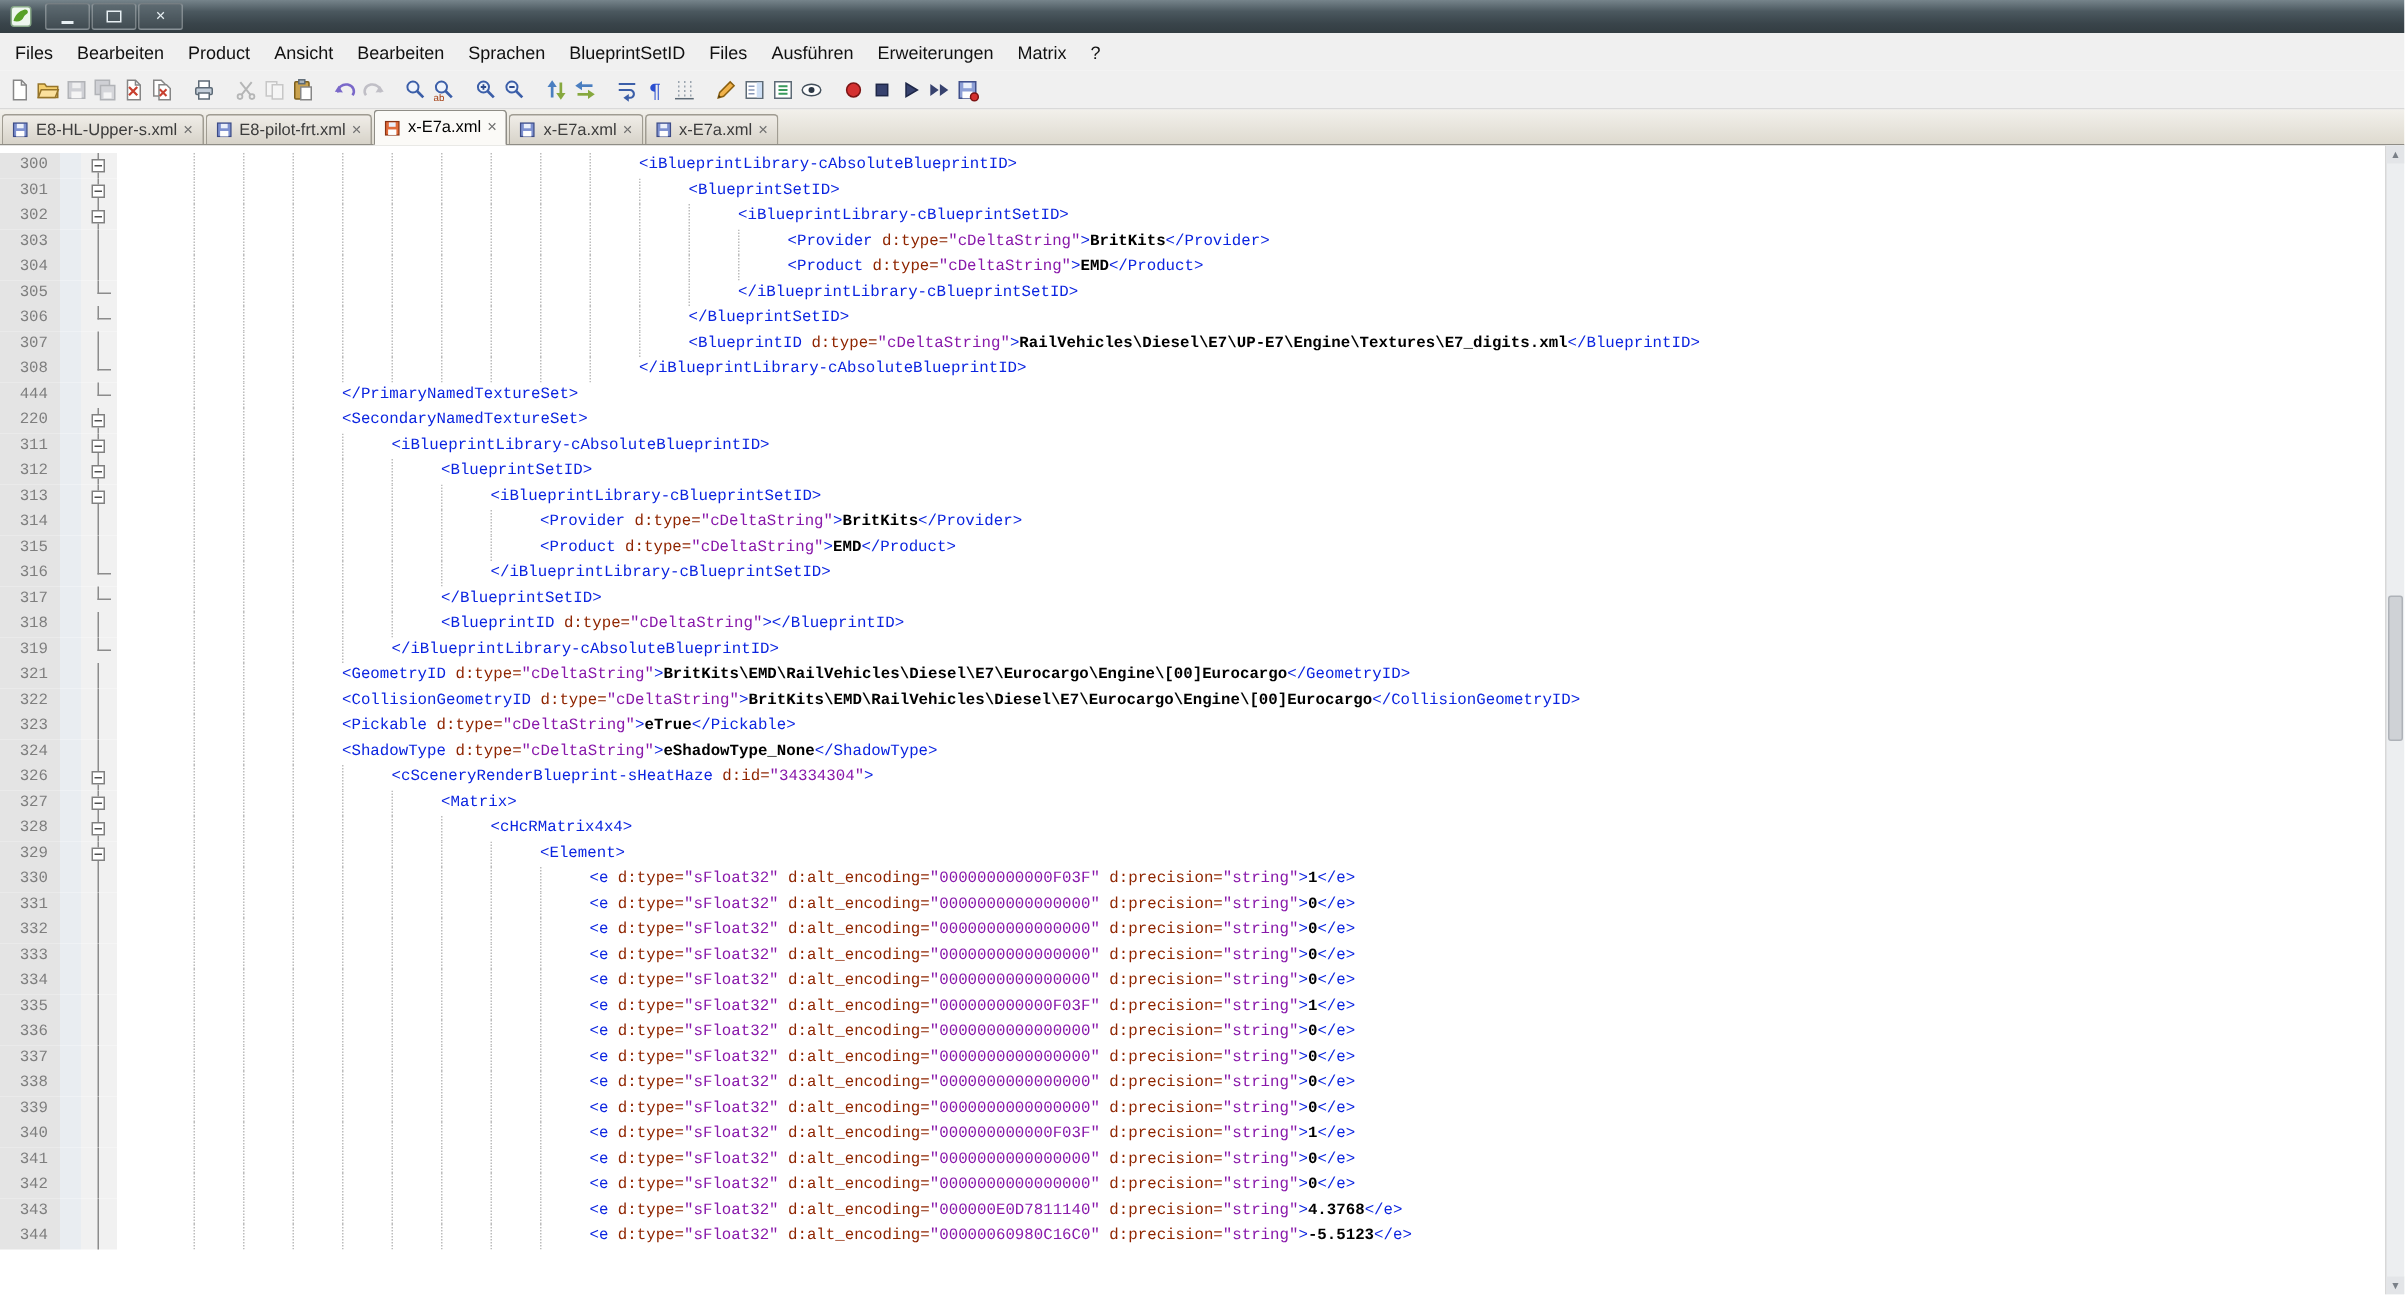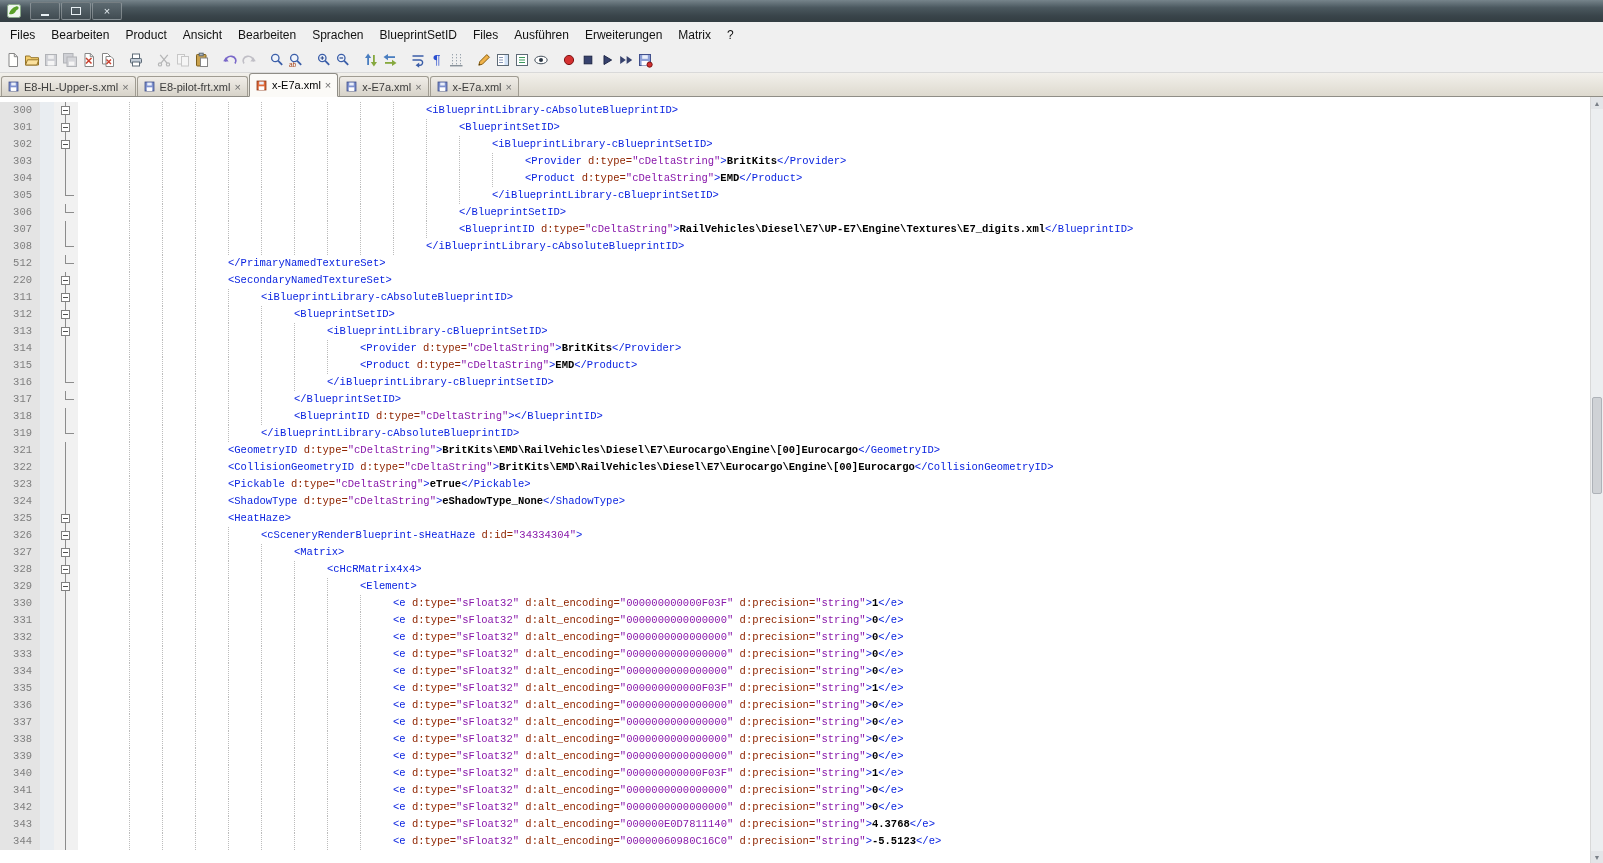--- a/index.html
+++ b/index.html
@@ -348,36 +348,35 @@
     <div class="code" id="code">
         <div class="line"><span class="ln">300</span><span class="bm"></span><span class="fm f-open"><i class="fbox"></i></span><span class="tx" style="padding-left: 348px;"><i class="guide" style="left: 51px;"></i><i class="guide" style="left: 84px;"></i><i class="guide" style="left: 117px;"></i><i class="guide" style="left: 150px;"></i><i class="guide" style="left: 183px;"></i><i class="guide" style="left: 216px;"></i><i class="guide" style="left: 249px;"></i><i class="guide" style="left: 282px;"></i><i class="guide" style="left: 315px;"></i><span class="tk-t">&lt;iBlueprintLibrary-cAbsoluteBlueprintID&gt;</span></span></div>
         <div class="line"><span class="ln">301</span><span class="bm"></span><span class="fm f-open"><i class="fbox"></i></span><span class="tx" style="padding-left: 381px;"><i class="guide" style="left: 51px;"></i><i class="guide" style="left: 84px;"></i><i class="guide" style="left: 117px;"></i><i class="guide" style="left: 150px;"></i><i class="guide" style="left: 183px;"></i><i class="guide" style="left: 216px;"></i><i class="guide" style="left: 249px;"></i><i class="guide" style="left: 282px;"></i><i class="guide" style="left: 315px;"></i><i class="guide" style="left: 348px;"></i><span class="tk-t">&lt;BlueprintSetID&gt;</span></span></div>
         <div class="line"><span class="ln">302</span><span class="bm"></span><span class="fm f-open"><i class="fbox"></i></span><span class="tx" style="padding-left: 414px;"><i class="guide" style="left: 51px;"></i><i class="guide" style="left: 84px;"></i><i class="guide" style="left: 117px;"></i><i class="guide" style="left: 150px;"></i><i class="guide" style="left: 183px;"></i><i class="guide" style="left: 216px;"></i><i class="guide" style="left: 249px;"></i><i class="guide" style="left: 282px;"></i><i class="guide" style="left: 315px;"></i><i class="guide" style="left: 348px;"></i><i class="guide" style="left: 381px;"></i><span class="tk-t">&lt;iBlueprintLibrary-cBlueprintSetID&gt;</span></span></div>
         <div class="line"><span class="ln">303</span><span class="bm"></span><span class="fm f-cont"></span><span class="tx" style="padding-left: 447px;"><i class="guide" style="left: 51px;"></i><i class="guide" style="left: 84px;"></i><i class="guide" style="left: 117px;"></i><i class="guide" style="left: 150px;"></i><i class="guide" style="left: 183px;"></i><i class="guide" style="left: 216px;"></i><i class="guide" style="left: 249px;"></i><i class="guide" style="left: 282px;"></i><i class="guide" style="left: 315px;"></i><i class="guide" style="left: 348px;"></i><i class="guide" style="left: 381px;"></i><i class="guide" style="left: 414px;"></i><span class="tk-t">&lt;Provider </span><span class="tk-a">d:type=</span><span class="tk-s">"cDeltaString"</span><span class="tk-t">&gt;</span><span class="tk-x">BritKits</span><span class="tk-t">&lt;/Provider&gt;</span></span></div>
         <div class="line"><span class="ln">304</span><span class="bm"></span><span class="fm f-cont"></span><span class="tx" style="padding-left: 447px;"><i class="guide" style="left: 51px;"></i><i class="guide" style="left: 84px;"></i><i class="guide" style="left: 117px;"></i><i class="guide" style="left: 150px;"></i><i class="guide" style="left: 183px;"></i><i class="guide" style="left: 216px;"></i><i class="guide" style="left: 249px;"></i><i class="guide" style="left: 282px;"></i><i class="guide" style="left: 315px;"></i><i class="guide" style="left: 348px;"></i><i class="guide" style="left: 381px;"></i><i class="guide" style="left: 414px;"></i><span class="tk-t">&lt;Product </span><span class="tk-a">d:type=</span><span class="tk-s">"cDeltaString"</span><span class="tk-t">&gt;</span><span class="tk-x">EMD</span><span class="tk-t">&lt;/Product&gt;</span></span></div>
         <div class="line"><span class="ln">305</span><span class="bm"></span><span class="fm f-end"></span><span class="tx" style="padding-left: 414px;"><i class="guide" style="left: 51px;"></i><i class="guide" style="left: 84px;"></i><i class="guide" style="left: 117px;"></i><i class="guide" style="left: 150px;"></i><i class="guide" style="left: 183px;"></i><i class="guide" style="left: 216px;"></i><i class="guide" style="left: 249px;"></i><i class="guide" style="left: 282px;"></i><i class="guide" style="left: 315px;"></i><i class="guide" style="left: 348px;"></i><i class="guide" style="left: 381px;"></i><span class="tk-t">&lt;/iBlueprintLibrary-cBlueprintSetID&gt;</span></span></div>
         <div class="line"><span class="ln">306</span><span class="bm"></span><span class="fm f-end"></span><span class="tx" style="padding-left: 381px;"><i class="guide" style="left: 51px;"></i><i class="guide" style="left: 84px;"></i><i class="guide" style="left: 117px;"></i><i class="guide" style="left: 150px;"></i><i class="guide" style="left: 183px;"></i><i class="guide" style="left: 216px;"></i><i class="guide" style="left: 249px;"></i><i class="guide" style="left: 282px;"></i><i class="guide" style="left: 315px;"></i><i class="guide" style="left: 348px;"></i><span class="tk-t">&lt;/BlueprintSetID&gt;</span></span></div>
         <div class="line"><span class="ln">307</span><span class="bm"></span><span class="fm f-cont"></span><span class="tx" style="padding-left: 381px;"><i class="guide" style="left: 51px;"></i><i class="guide" style="left: 84px;"></i><i class="guide" style="left: 117px;"></i><i class="guide" style="left: 150px;"></i><i class="guide" style="left: 183px;"></i><i class="guide" style="left: 216px;"></i><i class="guide" style="left: 249px;"></i><i class="guide" style="left: 282px;"></i><i class="guide" style="left: 315px;"></i><i class="guide" style="left: 348px;"></i><span class="tk-t">&lt;BlueprintID </span><span class="tk-a">d:type=</span><span class="tk-s">"cDeltaString"</span><span class="tk-t">&gt;</span><span class="tk-x">RailVehicles\Diesel\E7\UP-E7\Engine\Textures\E7_digits.xml</span><span class="tk-t">&lt;/BlueprintID&gt;</span></span></div>
         <div class="line"><span class="ln">308</span><span class="bm"></span><span class="fm f-end"></span><span class="tx" style="padding-left: 348px;"><i class="guide" style="left: 51px;"></i><i class="guide" style="left: 84px;"></i><i class="guide" style="left: 117px;"></i><i class="guide" style="left: 150px;"></i><i class="guide" style="left: 183px;"></i><i class="guide" style="left: 216px;"></i><i class="guide" style="left: 249px;"></i><i class="guide" style="left: 282px;"></i><i class="guide" style="left: 315px;"></i><span class="tk-t">&lt;/iBlueprintLibrary-cAbsoluteBlueprintID&gt;</span></span></div>
-        <div class="line"><span class="ln">512</span><span class="bm"></span><span class="fm f-end"></span><span class="tx" style="padding-left: 150px;"><i class="guide" style="left: 51px;"></i><i class="guide" style="left: 84px;"></i><i class="guide" style="left: 117px;"></i><span class="tk-t">&lt;/PrimaryNamedTextureSet&gt;</span></span></div>
+        <div class="line"><span class="ln">444</span><span class="bm"></span><span class="fm f-end"></span><span class="tx" style="padding-left: 150px;"><i class="guide" style="left: 51px;"></i><i class="guide" style="left: 84px;"></i><i class="guide" style="left: 117px;"></i><span class="tk-t">&lt;/PrimaryNamedTextureSet&gt;</span></span></div>
         <div class="line"><span class="ln">220</span><span class="bm"></span><span class="fm f-open"><i class="fbox"></i></span><span class="tx" style="padding-left: 150px;"><i class="guide" style="left: 51px;"></i><i class="guide" style="left: 84px;"></i><i class="guide" style="left: 117px;"></i><span class="tk-t">&lt;SecondaryNamedTextureSet&gt;</span></span></div>
         <div class="line"><span class="ln">311</span><span class="bm"></span><span class="fm f-open"><i class="fbox"></i></span><span class="tx" style="padding-left: 183px;"><i class="guide" style="left: 51px;"></i><i class="guide" style="left: 84px;"></i><i class="guide" style="left: 117px;"></i><i class="guide" style="left: 150px;"></i><span class="tk-t">&lt;iBlueprintLibrary-cAbsoluteBlueprintID&gt;</span></span></div>
         <div class="line"><span class="ln">312</span><span class="bm"></span><span class="fm f-open"><i class="fbox"></i></span><span class="tx" style="padding-left: 216px;"><i class="guide" style="left: 51px;"></i><i class="guide" style="left: 84px;"></i><i class="guide" style="left: 117px;"></i><i class="guide" style="left: 150px;"></i><i class="guide" style="left: 183px;"></i><span class="tk-t">&lt;BlueprintSetID&gt;</span></span></div>
         <div class="line"><span class="ln">313</span><span class="bm"></span><span class="fm f-open"><i class="fbox"></i></span><span class="tx" style="padding-left: 249px;"><i class="guide" style="left: 51px;"></i><i class="guide" style="left: 84px;"></i><i class="guide" style="left: 117px;"></i><i class="guide" style="left: 150px;"></i><i class="guide" style="left: 183px;"></i><i class="guide" style="left: 216px;"></i><span class="tk-t">&lt;iBlueprintLibrary-cBlueprintSetID&gt;</span></span></div>
         <div class="line"><span class="ln">314</span><span class="bm"></span><span class="fm f-cont"></span><span class="tx" style="padding-left: 282px;"><i class="guide" style="left: 51px;"></i><i class="guide" style="left: 84px;"></i><i class="guide" style="left: 117px;"></i><i class="guide" style="left: 150px;"></i><i class="guide" style="left: 183px;"></i><i class="guide" style="left: 216px;"></i><i class="guide" style="left: 249px;"></i><span class="tk-t">&lt;Provider </span><span class="tk-a">d:type=</span><span class="tk-s">"cDeltaString"</span><span class="tk-t">&gt;</span><span class="tk-x">BritKits</span><span class="tk-t">&lt;/Provider&gt;</span></span></div>
         <div class="line"><span class="ln">315</span><span class="bm"></span><span class="fm f-cont"></span><span class="tx" style="padding-left: 282px;"><i class="guide" style="left: 51px;"></i><i class="guide" style="left: 84px;"></i><i class="guide" style="left: 117px;"></i><i class="guide" style="left: 150px;"></i><i class="guide" style="left: 183px;"></i><i class="guide" style="left: 216px;"></i><i class="guide" style="left: 249px;"></i><span class="tk-t">&lt;Product </span><span class="tk-a">d:type=</span><span class="tk-s">"cDeltaString"</span><span class="tk-t">&gt;</span><span class="tk-x">EMD</span><span class="tk-t">&lt;/Product&gt;</span></span></div>
         <div class="line"><span class="ln">316</span><span class="bm"></span><span class="fm f-end"></span><span class="tx" style="padding-left: 249px;"><i class="guide" style="left: 51px;"></i><i class="guide" style="left: 84px;"></i><i class="guide" style="left: 117px;"></i><i class="guide" style="left: 150px;"></i><i class="guide" style="left: 183px;"></i><i class="guide" style="left: 216px;"></i><span class="tk-t">&lt;/iBlueprintLibrary-cBlueprintSetID&gt;</span></span></div>
         <div class="line"><span class="ln">317</span><span class="bm"></span><span class="fm f-end"></span><span class="tx" style="padding-left: 216px;"><i class="guide" style="left: 51px;"></i><i class="guide" style="left: 84px;"></i><i class="guide" style="left: 117px;"></i><i class="guide" style="left: 150px;"></i><i class="guide" style="left: 183px;"></i><span class="tk-t">&lt;/BlueprintSetID&gt;</span></span></div>
         <div class="line"><span class="ln">318</span><span class="bm"></span><span class="fm f-cont"></span><span class="tx" style="padding-left: 216px;"><i class="guide" style="left: 51px;"></i><i class="guide" style="left: 84px;"></i><i class="guide" style="left: 117px;"></i><i class="guide" style="left: 150px;"></i><i class="guide" style="left: 183px;"></i><span class="tk-t">&lt;BlueprintID </span><span class="tk-a">d:type=</span><span class="tk-s">"cDeltaString"</span><span class="tk-t">&gt;&lt;/BlueprintID&gt;</span></span></div>
         <div class="line"><span class="ln">319</span><span class="bm"></span><span class="fm f-end"></span><span class="tx" style="padding-left: 183px;"><i class="guide" style="left: 51px;"></i><i class="guide" style="left: 84px;"></i><i class="guide" style="left: 117px;"></i><i class="guide" style="left: 150px;"></i><span class="tk-t">&lt;/iBlueprintLibrary-cAbsoluteBlueprintID&gt;</span></span></div>
         <div class="line"><span class="ln">321</span><span class="bm"></span><span class="fm f-cont"></span><span class="tx" style="padding-left: 150px;"><i class="guide" style="left: 51px;"></i><i class="guide" style="left: 84px;"></i><i class="guide" style="left: 117px;"></i><span class="tk-t">&lt;GeometryID </span><span class="tk-a">d:type=</span><span class="tk-s">"cDeltaString"</span><span class="tk-t">&gt;</span><span class="tk-x">BritKits\EMD\RailVehicles\Diesel\E7\Eurocargo\Engine\[00]Eurocargo</span><span class="tk-t">&lt;/GeometryID&gt;</span></span></div>
         <div class="line"><span class="ln">322</span><span class="bm"></span><span class="fm f-cont"></span><span class="tx" style="padding-left: 150px;"><i class="guide" style="left: 51px;"></i><i class="guide" style="left: 84px;"></i><i class="guide" style="left: 117px;"></i><span class="tk-t">&lt;CollisionGeometryID </span><span class="tk-a">d:type=</span><span class="tk-s">"cDeltaString"</span><span class="tk-t">&gt;</span><span class="tk-x">BritKits\EMD\RailVehicles\Diesel\E7\Eurocargo\Engine\[00]Eurocargo</span><span class="tk-t">&lt;/CollisionGeometryID&gt;</span></span></div>
         <div class="line"><span class="ln">323</span><span class="bm"></span><span class="fm f-cont"></span><span class="tx" style="padding-left: 150px;"><i class="guide" style="left: 51px;"></i><i class="guide" style="left: 84px;"></i><i class="guide" style="left: 117px;"></i><span class="tk-t">&lt;Pickable </span><span class="tk-a">d:type=</span><span class="tk-s">"cDeltaString"</span><span class="tk-t">&gt;</span><span class="tk-x">eTrue</span><span class="tk-t">&lt;/Pickable&gt;</span></span></div>
         <div class="line"><span class="ln">324</span><span class="bm"></span><span class="fm f-cont"></span><span class="tx" style="padding-left: 150px;"><i class="guide" style="left: 51px;"></i><i class="guide" style="left: 84px;"></i><i class="guide" style="left: 117px;"></i><span class="tk-t">&lt;ShadowType </span><span class="tk-a">d:type=</span><span class="tk-s">"cDeltaString"</span><span class="tk-t">&gt;</span><span class="tk-x">eShadowType_None</span><span class="tk-t">&lt;/ShadowType&gt;</span></span></div>
-        <div class="line"><span class="ln">325</span><span class="bm"></span><span class="fm f-open"><i class="fbox"></i></span><span class="tx" style="padding-left: 150px;"><i class="guide" style="left: 51px;"></i><i class="guide" style="left: 84px;"></i><i class="guide" style="left: 117px;"></i><span class="tk-t">&lt;HeatHaze&gt;</span></span></div>
         <div class="line"><span class="ln">326</span><span class="bm"></span><span class="fm f-open"><i class="fbox"></i></span><span class="tx" style="padding-left: 183px;"><i class="guide" style="left: 51px;"></i><i class="guide" style="left: 84px;"></i><i class="guide" style="left: 117px;"></i><i class="guide" style="left: 150px;"></i><span class="tk-t">&lt;cSceneryRenderBlueprint-sHeatHaze </span><span class="tk-a">d:id=</span><span class="tk-s">"34334304"</span><span class="tk-t">&gt;</span></span></div>
         <div class="line"><span class="ln">327</span><span class="bm"></span><span class="fm f-open"><i class="fbox"></i></span><span class="tx" style="padding-left: 216px;"><i class="guide" style="left: 51px;"></i><i class="guide" style="left: 84px;"></i><i class="guide" style="left: 117px;"></i><i class="guide" style="left: 150px;"></i><i class="guide" style="left: 183px;"></i><span class="tk-t">&lt;Matrix&gt;</span></span></div>
         <div class="line"><span class="ln">328</span><span class="bm"></span><span class="fm f-open"><i class="fbox"></i></span><span class="tx" style="padding-left: 249px;"><i class="guide" style="left: 51px;"></i><i class="guide" style="left: 84px;"></i><i class="guide" style="left: 117px;"></i><i class="guide" style="left: 150px;"></i><i class="guide" style="left: 183px;"></i><i class="guide" style="left: 216px;"></i><span class="tk-t">&lt;cHcRMatrix4x4&gt;</span></span></div>
         <div class="line"><span class="ln">329</span><span class="bm"></span><span class="fm f-open"><i class="fbox"></i></span><span class="tx" style="padding-left: 282px;"><i class="guide" style="left: 51px;"></i><i class="guide" style="left: 84px;"></i><i class="guide" style="left: 117px;"></i><i class="guide" style="left: 150px;"></i><i class="guide" style="left: 183px;"></i><i class="guide" style="left: 216px;"></i><i class="guide" style="left: 249px;"></i><span class="tk-t">&lt;Element&gt;</span></span></div>
         <div class="line"><span class="ln">330</span><span class="bm"></span><span class="fm f-cont"></span><span class="tx" style="padding-left: 315px;"><i class="guide" style="left: 51px;"></i><i class="guide" style="left: 84px;"></i><i class="guide" style="left: 117px;"></i><i class="guide" style="left: 150px;"></i><i class="guide" style="left: 183px;"></i><i class="guide" style="left: 216px;"></i><i class="guide" style="left: 249px;"></i><i class="guide" style="left: 282px;"></i><span class="tk-t">&lt;e </span><span class="tk-a">d:type=</span><span class="tk-s">"sFloat32"</span><span class="tk-a"> d:alt_encoding=</span><span class="tk-s">"000000000000F03F"</span><span class="tk-a"> d:precision=</span><span class="tk-s">"string"</span><span class="tk-t">&gt;</span><span class="tk-x">1</span><span class="tk-t">&lt;/e&gt;</span></span></div>
         <div class="line"><span class="ln">331</span><span class="bm"></span><span class="fm f-cont"></span><span class="tx" style="padding-left: 315px;"><i class="guide" style="left: 51px;"></i><i class="guide" style="left: 84px;"></i><i class="guide" style="left: 117px;"></i><i class="guide" style="left: 150px;"></i><i class="guide" style="left: 183px;"></i><i class="guide" style="left: 216px;"></i><i class="guide" style="left: 249px;"></i><i class="guide" style="left: 282px;"></i><span class="tk-t">&lt;e </span><span class="tk-a">d:type=</span><span class="tk-s">"sFloat32"</span><span class="tk-a"> d:alt_encoding=</span><span class="tk-s">"0000000000000000"</span><span class="tk-a"> d:precision=</span><span class="tk-s">"string"</span><span class="tk-t">&gt;</span><span class="tk-x">0</span><span class="tk-t">&lt;/e&gt;</span></span></div>
         <div class="line"><span class="ln">332</span><span class="bm"></span><span class="fm f-cont"></span><span class="tx" style="padding-left: 315px;"><i class="guide" style="left: 51px;"></i><i class="guide" style="left: 84px;"></i><i class="guide" style="left: 117px;"></i><i class="guide" style="left: 150px;"></i><i class="guide" style="left: 183px;"></i><i class="guide" style="left: 216px;"></i><i class="guide" style="left: 249px;"></i><i class="guide" style="left: 282px;"></i><span class="tk-t">&lt;e </span><span class="tk-a">d:type=</span><span class="tk-s">"sFloat32"</span><span class="tk-a"> d:alt_encoding=</span><span class="tk-s">"0000000000000000"</span><span class="tk-a"> d:precision=</span><span class="tk-s">"string"</span><span class="tk-t">&gt;</span><span class="tk-x">0</span><span class="tk-t">&lt;/e&gt;</span></span></div>
         <div class="line"><span class="ln">333</span><span class="bm"></span><span class="fm f-cont"></span><span class="tx" style="padding-left: 315px;"><i class="guide" style="left: 51px;"></i><i class="guide" style="left: 84px;"></i><i class="guide" style="left: 117px;"></i><i class="guide" style="left: 150px;"></i><i class="guide" style="left: 183px;"></i><i class="guide" style="left: 216px;"></i><i class="guide" style="left: 249px;"></i><i class="guide" style="left: 282px;"></i><span class="tk-t">&lt;e </span><span class="tk-a">d:type=</span><span class="tk-s">"sFloat32"</span><span class="tk-a"> d:alt_encoding=</span><span class="tk-s">"0000000000000000"</span><span class="tk-a"> d:precision=</span><span class="tk-s">"string"</span><span class="tk-t">&gt;</span><span class="tk-x">0</span><span class="tk-t">&lt;/e&gt;</span></span></div>
         <div class="line"><span class="ln">334</span><span class="bm"></span><span class="fm f-cont"></span><span class="tx" style="padding-left: 315px;"><i class="guide" style="left: 51px;"></i><i class="guide" style="left: 84px;"></i><i class="guide" style="left: 117px;"></i><i class="guide" style="left: 150px;"></i><i class="guide" style="left: 183px;"></i><i class="guide" style="left: 216px;"></i><i class="guide" style="left: 249px;"></i><i class="guide" style="left: 282px;"></i><span class="tk-t">&lt;e </span><span class="tk-a">d:type=</span><span class="tk-s">"sFloat32"</span><span class="tk-a"> d:alt_encoding=</span><span class="tk-s">"0000000000000000"</span><span class="tk-a"> d:precision=</span><span class="tk-s">"string"</span><span class="tk-t">&gt;</span><span class="tk-x">0</span><span class="tk-t">&lt;/e&gt;</span></span></div>
         <div class="line"><span class="ln">335</span><span class="bm"></span><span class="fm f-cont"></span><span class="tx" style="padding-left: 315px;"><i class="guide" style="left: 51px;"></i><i class="guide" style="left: 84px;"></i><i class="guide" style="left: 117px;"></i><i class="guide" style="left: 150px;"></i><i class="guide" style="left: 183px;"></i><i class="guide" style="left: 216px;"></i><i class="guide" style="left: 249px;"></i><i class="guide" style="left: 282px;"></i><span class="tk-t">&lt;e </span><span class="tk-a">d:type=</span><span class="tk-s">"sFloat32"</span><span class="tk-a"> d:alt_encoding=</span><span class="tk-s">"000000000000F03F"</span><span class="tk-a"> d:precision=</span><span class="tk-s">"string"</span><span class="tk-t">&gt;</span><span class="tk-x">1</span><span class="tk-t">&lt;/e&gt;</span></span></div>

